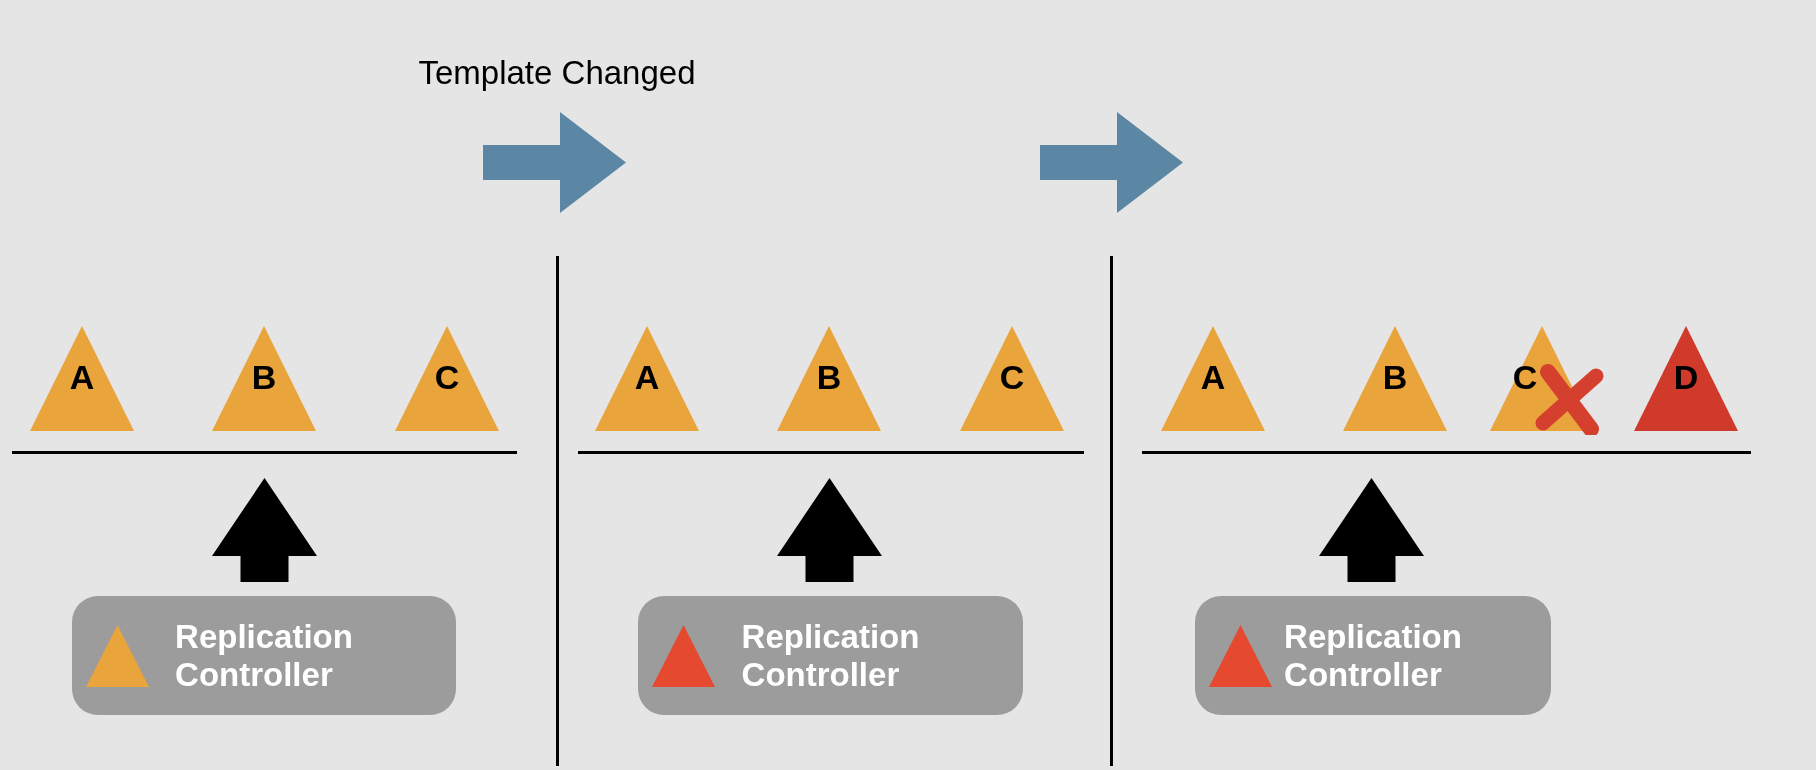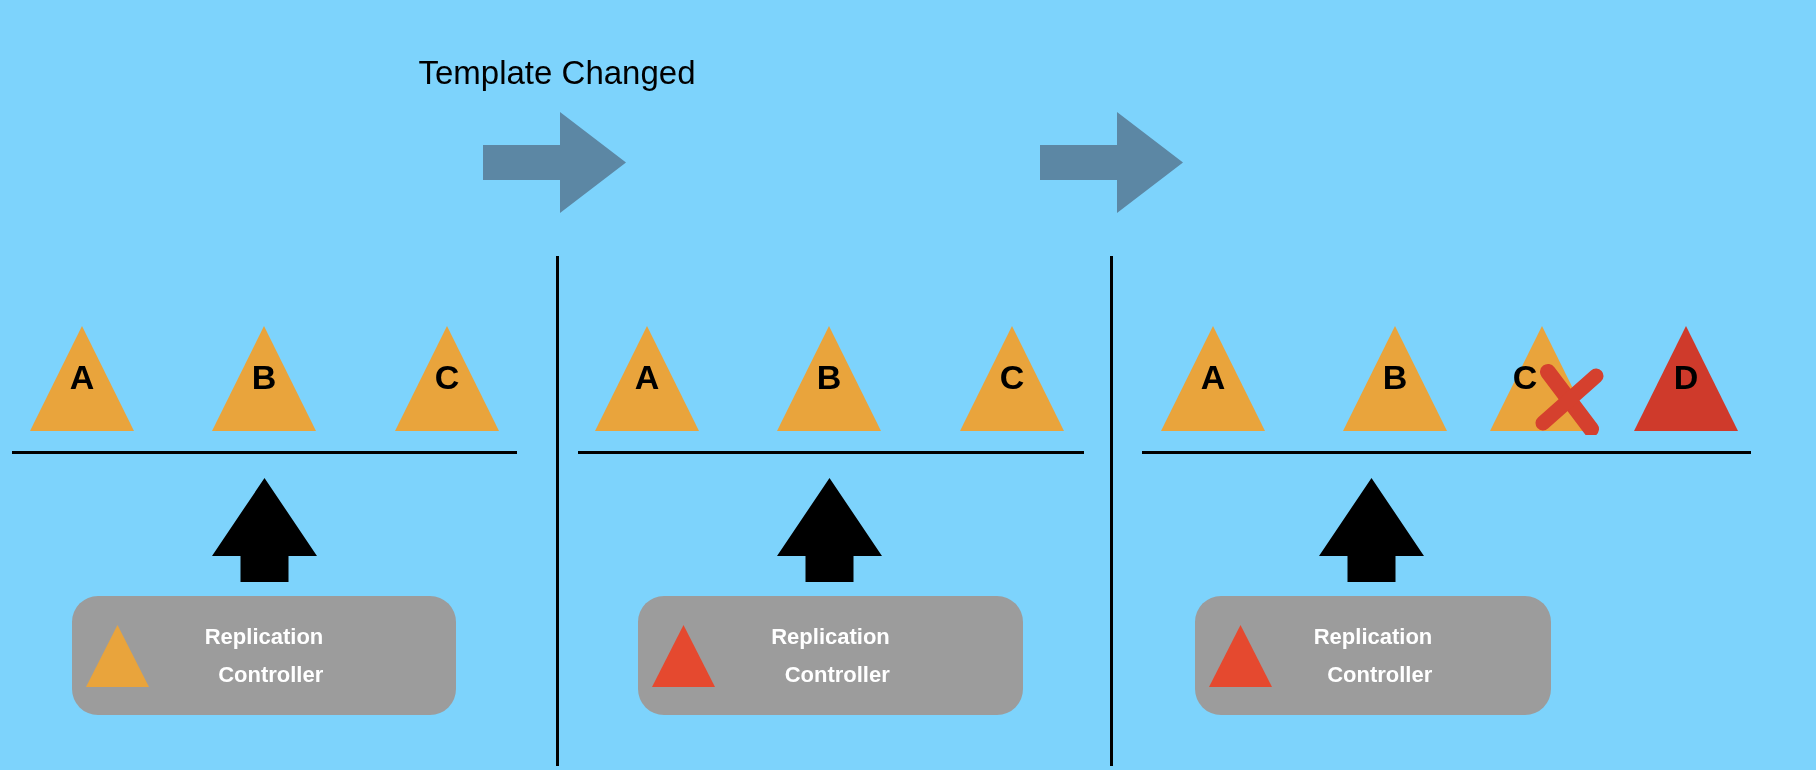--- a/index.html
+++ b/index.html
@@ -1,17 +1,17 @@
 <!DOCTYPE html>
 <html><head>
 <meta charset="utf-8">
 <style>
   html,body{margin:0;padding:0;background:#fff;}
   .canvas{
-    position:relative;width:1816px;height:770px;background:#7dd3fc;overflow:hidden;
+    position:relative;width:1816px;height:770px;background:#e5e5e5;overflow:hidden;
     font-family:"Liberation Sans","DejaVu Sans",sans-serif;
   }
   .abs{position:absolute;}
   .transition-label{
     position:absolute;top:54px;transform:translateX(-50%);
     font-size:33px;color:#000;white-space:nowrap;font-weight:400;
   }
   .divider{position:absolute;top:256px;width:3px;height:510px;background:#000;}
   .baseline{position:absolute;top:451px;height:3px;background:#000;}
   .pod{position:absolute;width:104px;height:105px;}
@@ -19,21 +19,21 @@
   .pod-label{
     position:absolute;left:0;right:0;top:34px;text-align:center;
     font-size:34px;font-weight:700;color:#000;line-height:34px;
   }
   .rc-box{
     position:absolute;height:119px;background:#9C9C9C;border-radius:26px;
     display:flex;align-items:center;justify-content:center;
   }
   .rc-icon{position:absolute;left:14px;top:29px;}
   .rc-text{
-    text-align:right;color:#fff;font-weight:700;font-size:22px;line-height:38px;
+    text-align:left;color:#fff;font-weight:700;font-size:33px;line-height:38px;
   }
 </style>
 </head>
 <body>
 
 <div class="canvas">
 
   <div class="transition-label" style="left:557px">Template Changed</div>
 
   <svg class="abs" style="left:483px;top:112px" width="143" height="101" viewBox="0 0 143 101">

